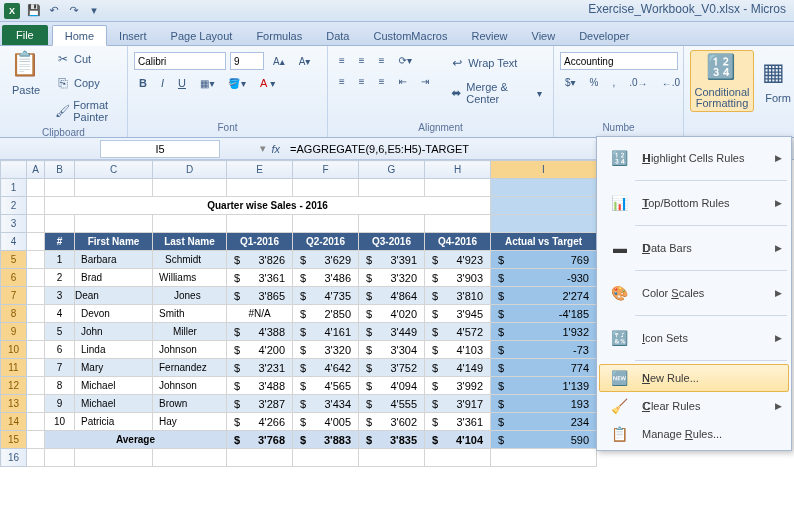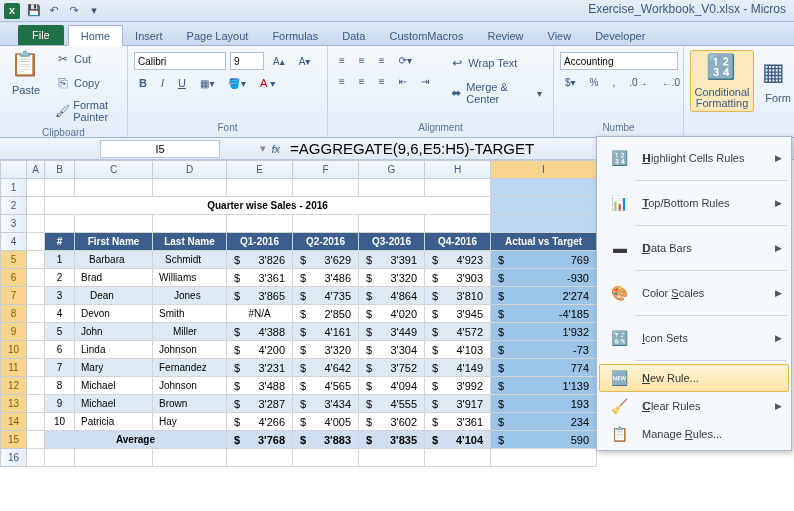--- a/index.html
+++ b/index.html
@@ -1,38 +1,38 @@
 <!DOCTYPE html>
 <html><head>
 <meta charset="utf-8">
 <style>
 *{margin:0;padding:0;box-sizing:border-box;font-family:"Segoe UI",Tahoma,sans-serif;font-size:11px}
 body{background:#fff;width:794px;height:511px;overflow:hidden;position:relative}
 .qat{height:22px;background:linear-gradient(#e8eff7,#d5e3f3);display:flex;align-items:center;padding:0 4px;border-bottom:1px solid #a7bdd8}
 .qat .excel-icon{width:16px;height:16px;background:#217346;border-radius:2px;margin-right:4px;display:flex;align-items:center;justify-content:center;color:#fff;font-size:9px;font-weight:bold}
 .qat-btn{width:20px;height:18px;display:flex;align-items:center;justify-content:center;color:#3b5a82}
 .title{position:absolute;right:8px;top:2px;color:#3b5a82;font-size:12px}
-.tabs{height:24px;background:linear-gradient(#dce8f7,#cad9ee);display:flex;align-items:flex-end;padding-left:18px;border-bottom:1px solid #9fb7d4}
+.tabs{height:24px;background:linear-gradient(#dce8f7,#cad9ee);display:flex;align-items:flex-end;padding-left:2px;border-bottom:1px solid #9fb7d4}
 .tab{padding:4px 12px 3px;color:#3b5a82;font-size:11px;cursor:pointer}
 .tab.file{background:#1e7145;color:#fff;border-radius:2px 2px 0 0;margin-right:4px;padding:4px 14px}
 .tab.active{background:#fff;border:1px solid #9fb7d4;border-bottom:1px solid #fff;border-radius:2px 2px 0 0;margin-bottom:-1px}
 .ribbon{height:92px;background:linear-gradient(#f5f9fd,#e3edf9);display:flex;border-bottom:1px solid #9fb7d4}
 .group{border-right:1px solid #c4d5eb;padding:2px 6px;display:flex;flex-direction:column;justify-content:space-between;position:relative}
 .group-label{text-align:center;font-size:10px;color:#5a7199;padding:1px 0 2px}
 .grow{display:flex;gap:4px;align-items:center}
 .rbtn{padding:2px 4px;display:flex;align-items:center;gap:3px;color:#3b5a82;border:1px solid transparent;border-radius:2px;font-size:10px}
 .bigbtn{display:flex;flex-direction:column;align-items:center;padding:2px 4px;color:#3b5a82;font-size:10px;gap:2px}
 .bigbtn.highlighted{background:#fce8b8;border:1px solid #e8b44d;border-radius:3px}
 .ic{width:16px;height:16px;display:inline-flex;align-items:center;justify-content:center;font-size:12px}
 .ic32{width:32px;height:32px;font-size:24px}
 select,input.rctl{border:1px solid #abc1dd;background:#fff;font-size:10px;padding:1px 3px;height:18px}
 .namebox-row{height:22px;background:linear-gradient(#eef4fb,#e1eaf6);display:flex;align-items:center;border-bottom:1px solid #b7c9e0}
 .namebox{width:120px;border:1px solid #b7c9e0;background:#fff;text-align:center;margin:0 40px 0 100px;font-size:11px;height:18px;line-height:16px}
 .fx{color:#3b5a82;font-style:italic;margin:0 6px}
-.formula{flex:1;font-size:15px;padding-left:4px}
+.formula{flex:1;font-size:11px;padding-left:4px}
 .sheet{position:relative;overflow:hidden}
 table.grid{border-collapse:collapse;table-layout:fixed}
 .grid th{background:linear-gradient(#f5f8fc,#e4ecf7);border:1px solid #c3cedd;font-weight:normal;color:#3b5a82;font-size:10px;height:18px}
 .grid td{border:1px solid #d4d4d4;height:18px;font-size:10px;padding:0 3px;background:#fff}
 .rowhdr{background:linear-gradient(90deg,#f5f8fc,#e4ecf7)!important;text-align:center;color:#3b5a82;border:1px solid #c3cedd!important}
 .rowhdr.sel{background:#f7d58f!important;color:#8a5a00}
 th.selcol{background:#f7d58f!important}
 .datah{background:#3b5e8c!important;color:#fff;font-weight:bold;text-align:center;padding-left:6px}
 .datah.c{text-align:center}
 .stripe td.d{background:#dde9f5}
@@ -253,21 +253,21 @@
   <td class="datah c">Q3-2016</td>
   <td class="datah c">Q4-2016</td>
   <td class="datah" style="background:#3b5e8c">Actual vs Target</td>
 </tr>
 </tbody>
       <tbody id="datarows">
         <tr class="stripe">
           <td class="rowhdr sel">5</td>
           <td></td>
   <td class="d" style="text-align:center">1</td>
-  <td class="d" style="padding-left:14px">Barbara</td>
+  <td class="d" style="padding-left:6px">Barbara</td>
   <td class="d" style="padding-left:12px">Schmidt</td>
   <td class="d">
             <div class="cur">
               <span>$</span>
               <span>3'826</span>
             </div>
           </td>
   <td class="d">
             <div class="cur">
               <span>$</span>
@@ -327,21 +327,21 @@
             <div class="cur">
               <span>$</span>
               <span>-930</span>
             </div>
           </td>
         </tr>
         <tr class="stripe">
           <td class="rowhdr sel">7</td>
           <td></td>
   <td class="d" style="text-align:center">3</td>
-  <td class="d" style="padding-left:15px">Dean</td>
+  <td class="d" style="padding-left:0">Dean</td>
   <td class="d" style="padding-left:21px">Jones</td>
   <td class="d">
             <div class="cur">
               <span>$</span>
               <span>3'865</span>
             </div>
           </td>
   <td class="d">
             <div class="cur">
               <span>$</span>

